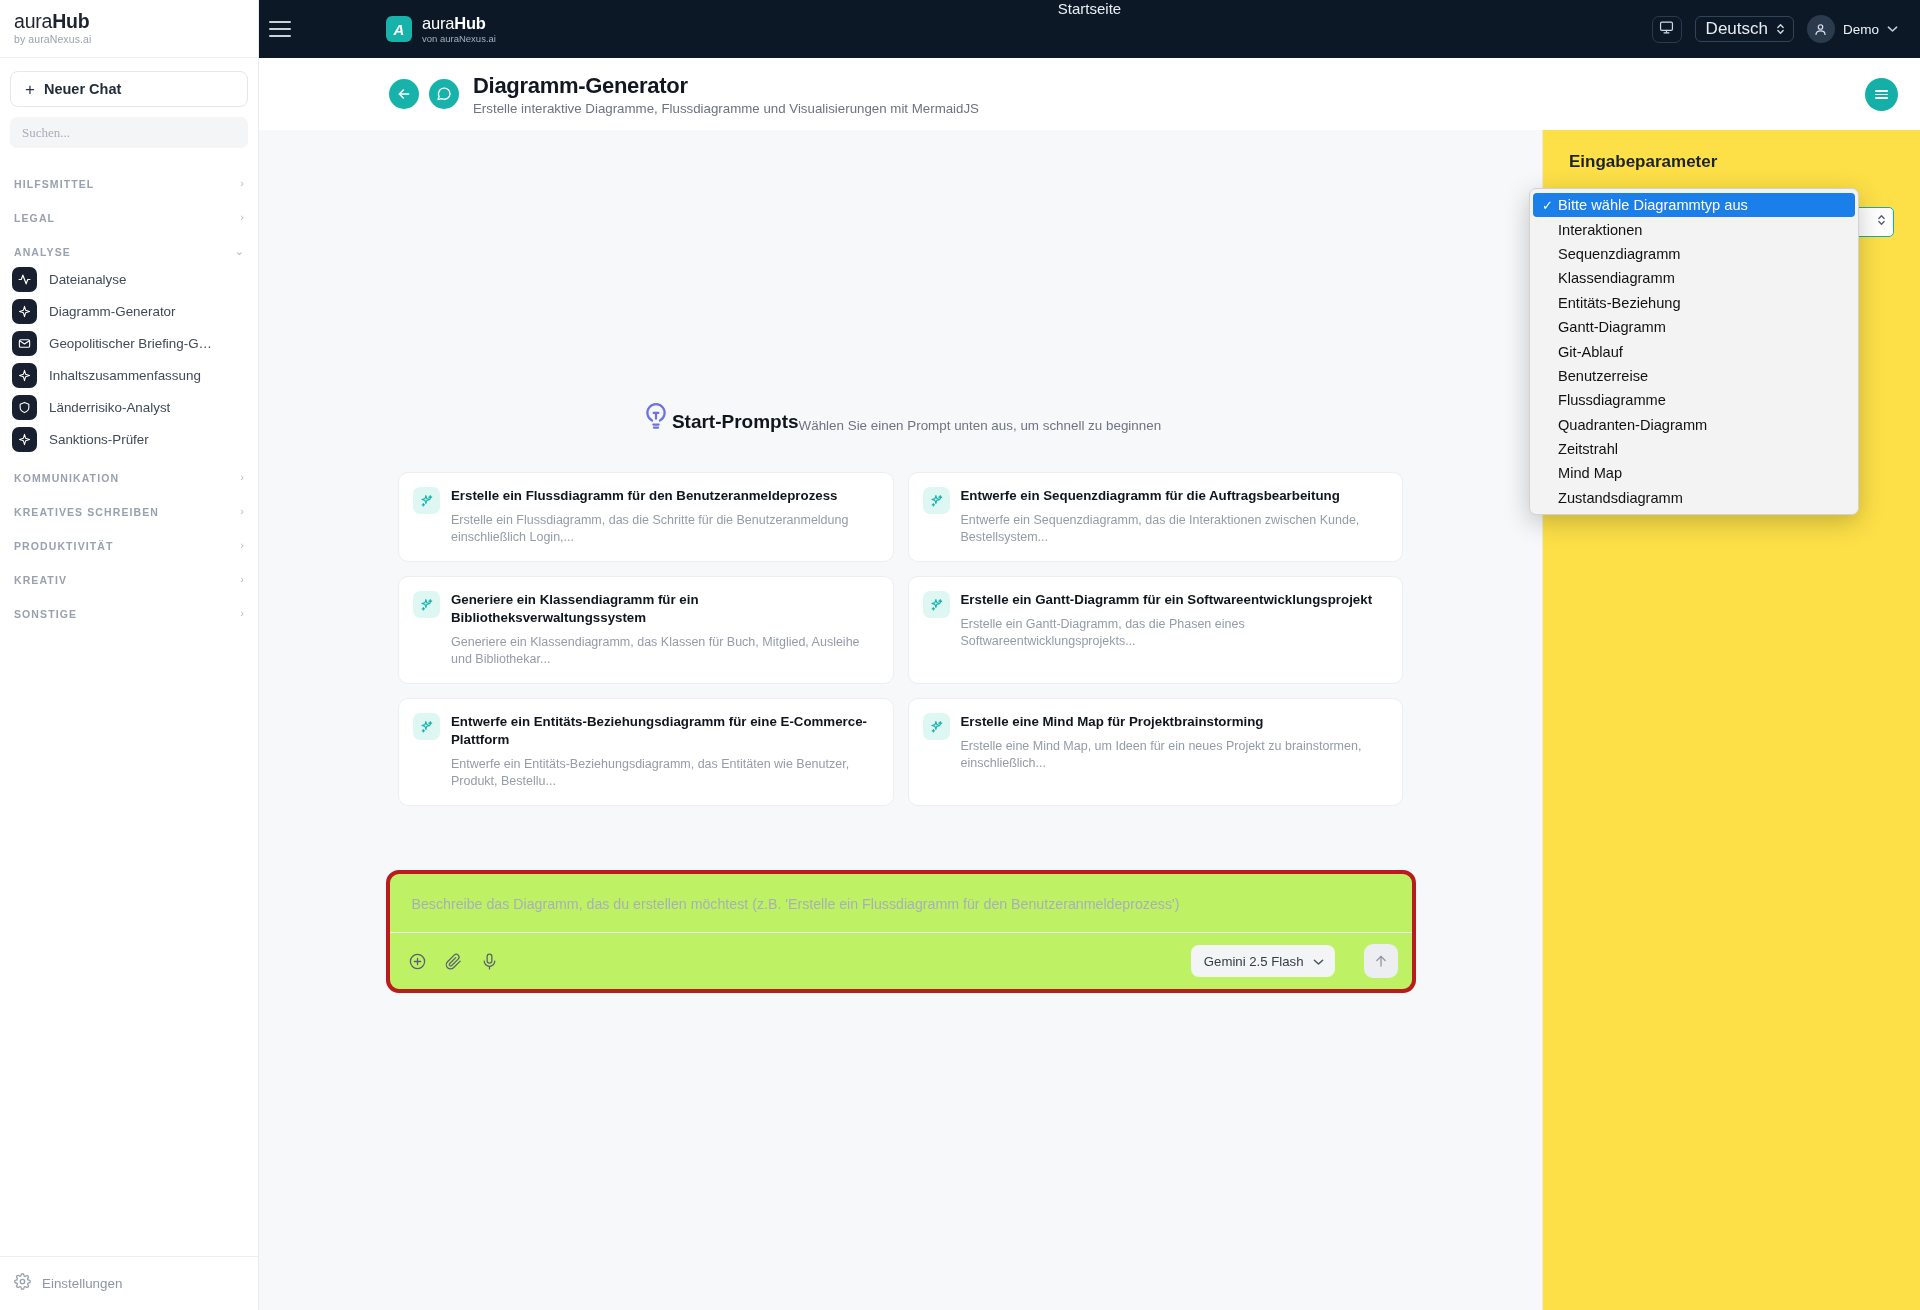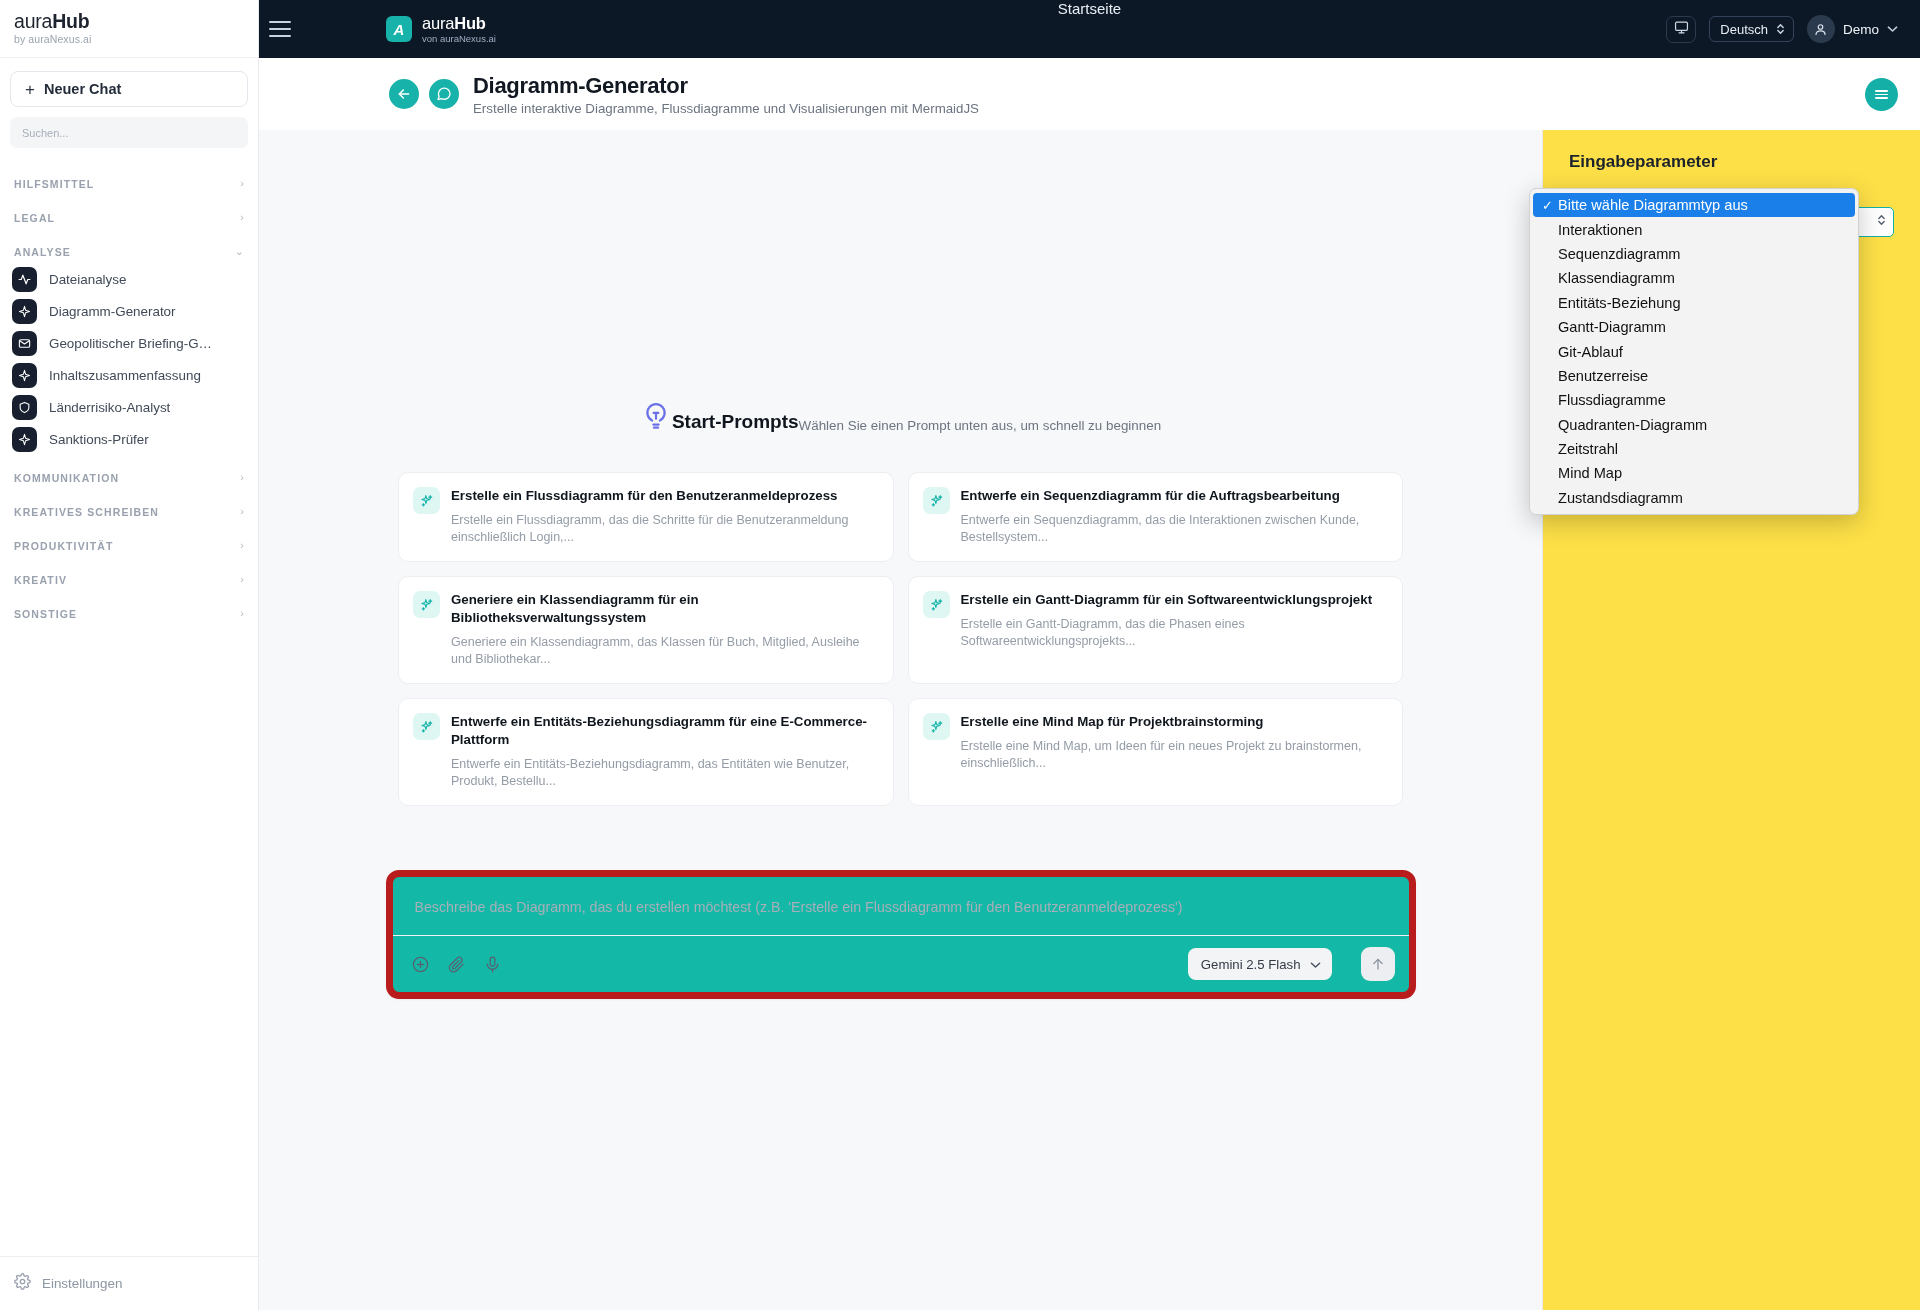--- a/index.html
+++ b/index.html
@@ -47,21 +47,21 @@
   .search-box {
     margin: 10px 10px 0 10px;
     height: 31px;
     background: #f4f5f7;
     border-radius: 7px;
     display: flex; align-items: center;
     padding-left: 12px;
   }
   .search-box input {
     border: 0; outline: 0; background: transparent;
-    font-family: Liberation Sans, sans-serif; font-size: 11px; color: #3a4250; width: 100%;
+    font-family: Liberation Serif, serif; font-size: 13px; color: #3a4250; width: 100%;
   }
   .search-box input::placeholder { color: #a7aeb9; }
 
   .nav { margin-top: 24px; flex: 1 1 auto; overflow: hidden; }
 
   .cat-row {
     height: 23px;
     display: flex; align-items: center; justify-content: space-between;
     padding: 0 14px 0 14px;
     margin-bottom: 0;
@@ -153,21 +153,21 @@
   .mon-btn {
     width: 30px; height: 27px; border: 1px solid #2b3a4d; border-radius: 7px;
     display: flex; align-items: center; justify-content: center; cursor: pointer;
   }
   .lang-select {
     height: 26px; border: 1px solid #33445a; border-radius: 6px;
     display: flex; align-items: center; gap: 8px;
     padding: 0 8px 0 10px;
     cursor: pointer;
   }
-  .lang-select span { font-size: 13px; color: #e7edf4; }
+  .lang-select span { font-size: 17px; color: #e7edf4; }
   .updown { display: flex; flex-direction: column; line-height: 6px; color: #cfd9e4; font-size: 9px; }
   .avatar-wrap { display: flex; align-items: center; gap: 8px; cursor: pointer; }
   .avatar {
     width: 28px; height: 28px; border-radius: 50%;
     background: #2c3a4d; display: flex; align-items: center; justify-content: center;
   }
   .user-name { font-size: 13.5px; color: #eef3f8; }
   .caret { color: #c2cdd9; font-size: 11px; }
 
   
@@ -280,22 +280,22 @@
   }
   .card-desc {
     font-size: 12.5px; color: #949ca7; line-height: 17px; margin-top: 7px;
   }
 
   
   .composer {
     position: absolute; left: 50%; transform: translateX(-50%);
     top: 740px;
     width: 1030px;
-    background: #14b8a6;
-    border: 7px solid #b91c1c;
+    background: #bef264;
+    border: 4px solid #b91c1c;
     border-radius: 13px;
     box-shadow: 0 1px 3px rgba(15,23,42,.04);
   }
   .composer-input {
     padding: 21px 22px 19px 22px;
     min-height: 56px;
     border-bottom: 1px solid #f0f1f3;
   }
   .composer-input input {
     width: 100%; border: 0; outline: 0;

